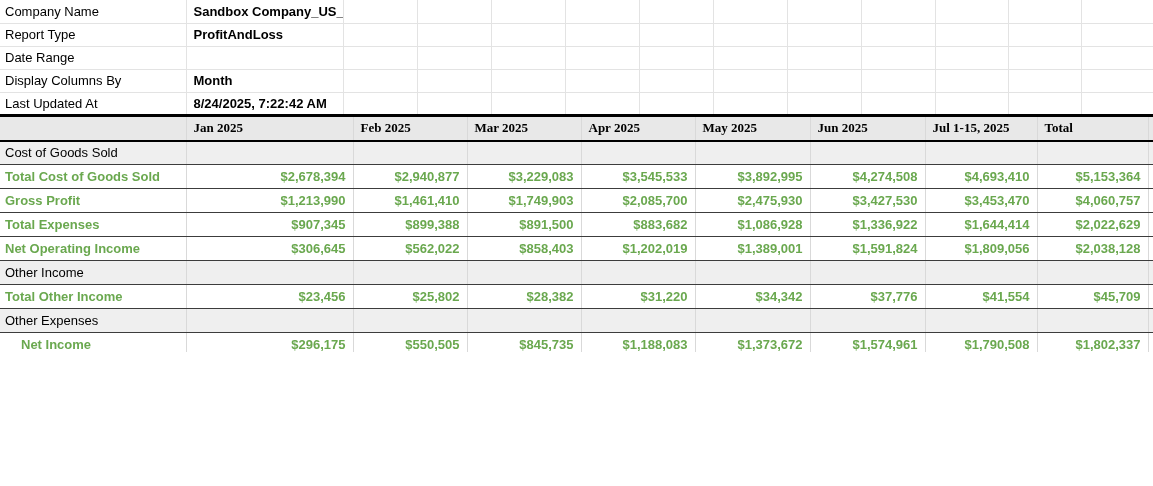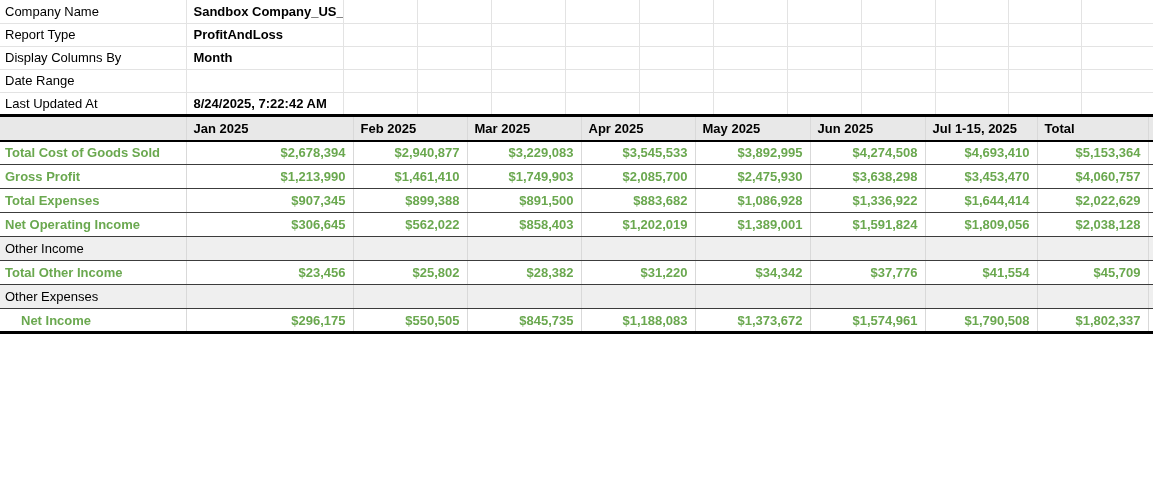--- a/index.html
+++ b/index.html
@@ -37,20 +37,21 @@
 
   
   .report-table th{
     height:24px;
     background:var(--header-bg);
     text-align:left;
     font-weight:bold;
     padding:0 4px 0 7px;
     border-right:1px solid var(--grid);
     border-bottom:2px solid var(--heavy);
+    font-family:Liberation Serif, serif;
   }
   .report-table th.col-label{padding-left:5px;}
   .report-table td{
     height:24px;
     border-right:1px solid var(--grid);
     border-bottom:1px solid var(--row-line);
     padding:0 7px 0 5px;
   }
   .report-table td.cell-value{text-align:right;}
   tr.row-section td{background:var(--section-bg);font-weight:normal;color:var(--text);}
@@ -104,37 +105,37 @@
           <td></td>
           <td></td>
           <td></td>
           <td></td>
           <td></td>
           <td></td>
           <td></td>
           <td class="filler"></td>
         </tr>
         <tr>
+          <td class="meta-label">Date Range</td>
+          <td class="meta-value"></td>
+          <td></td>
+          <td></td>
+          <td></td>
+          <td></td>
+          <td></td>
+          <td></td>
+          <td></td>
+          <td></td>
+          <td></td>
+          <td></td>
+          <td class="filler"></td>
+        </tr>
+        <tr>
           <td class="meta-label">Display Columns By</td>
           <td class="meta-value">Month</td>
-          <td></td>
-          <td></td>
-          <td></td>
-          <td></td>
-          <td></td>
-          <td></td>
-          <td></td>
-          <td></td>
-          <td></td>
-          <td></td>
-          <td class="filler"></td>
-        </tr>
-        <tr>
-          <td class="meta-label">Date Range</td>
-          <td class="meta-value"></td>
           <td></td>
           <td></td>
           <td></td>
           <td></td>
           <td></td>
           <td></td>
           <td></td>
           <td></td>
           <td></td>
           <td></td>
@@ -179,40 +180,52 @@
           <th>Mar 2025</th>
           <th>Apr 2025</th>
           <th>May 2025</th>
           <th>Jun 2025</th>
           <th>Jul 1-15, 2025</th>
           <th>Total</th>
           <th class="filler"></th>
         </tr>
     </thead>
     <tbody id="report-body">
+        <tr class="row-section">
+          <td class="cell-label">Cost of Goods Sold</td>
+          <td class="cell-value"></td>
+          <td class="cell-value"></td>
+          <td class="cell-value"></td>
+          <td class="cell-value"></td>
+          <td class="cell-value"></td>
+          <td class="cell-value"></td>
+          <td class="cell-value"></td>
+          <td class="cell-value"></td>
+          <td class="filler"></td>
+        </tr>
         <tr class="row-total">
           <td class="cell-label">Total Cost of Goods Sold</td>
           <td class="cell-value">$2,678,394</td>
           <td class="cell-value">$2,940,877</td>
           <td class="cell-value">$3,229,083</td>
           <td class="cell-value">$3,545,533</td>
           <td class="cell-value">$3,892,995</td>
           <td class="cell-value">$4,274,508</td>
           <td class="cell-value">$4,693,410</td>
           <td class="cell-value">$5,153,364</td>
           <td class="filler"></td>
         </tr>
         <tr class="row-total">
           <td class="cell-label">Gross Profit</td>
           <td class="cell-value">$1,213,990</td>
           <td class="cell-value">$1,461,410</td>
           <td class="cell-value">$1,749,903</td>
           <td class="cell-value">$2,085,700</td>
           <td class="cell-value">$2,475,930</td>
-          <td class="cell-value">$3,638,298</td>
+          <td class="cell-value">$3,427,530</td>
           <td class="cell-value">$3,453,470</td>
           <td class="cell-value">$4,060,757</td>
           <td class="filler"></td>
         </tr>
         <tr class="row-total">
           <td class="cell-label">Total Expenses</td>
           <td class="cell-value">$907,345</td>
           <td class="cell-value">$899,388</td>
           <td class="cell-value">$891,500</td>
           <td class="cell-value">$883,682</td>

